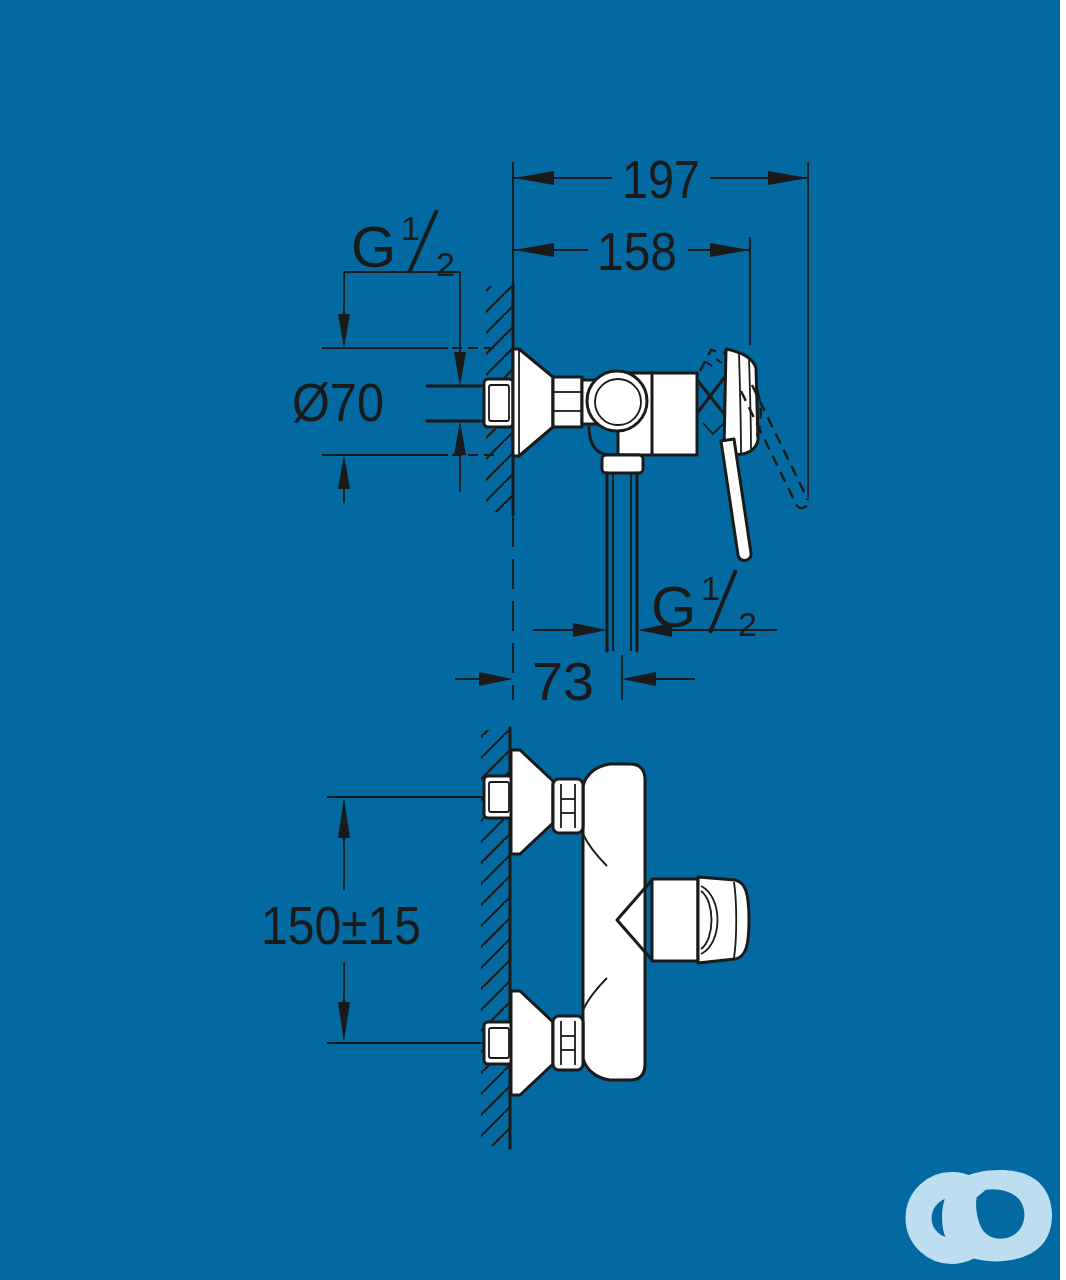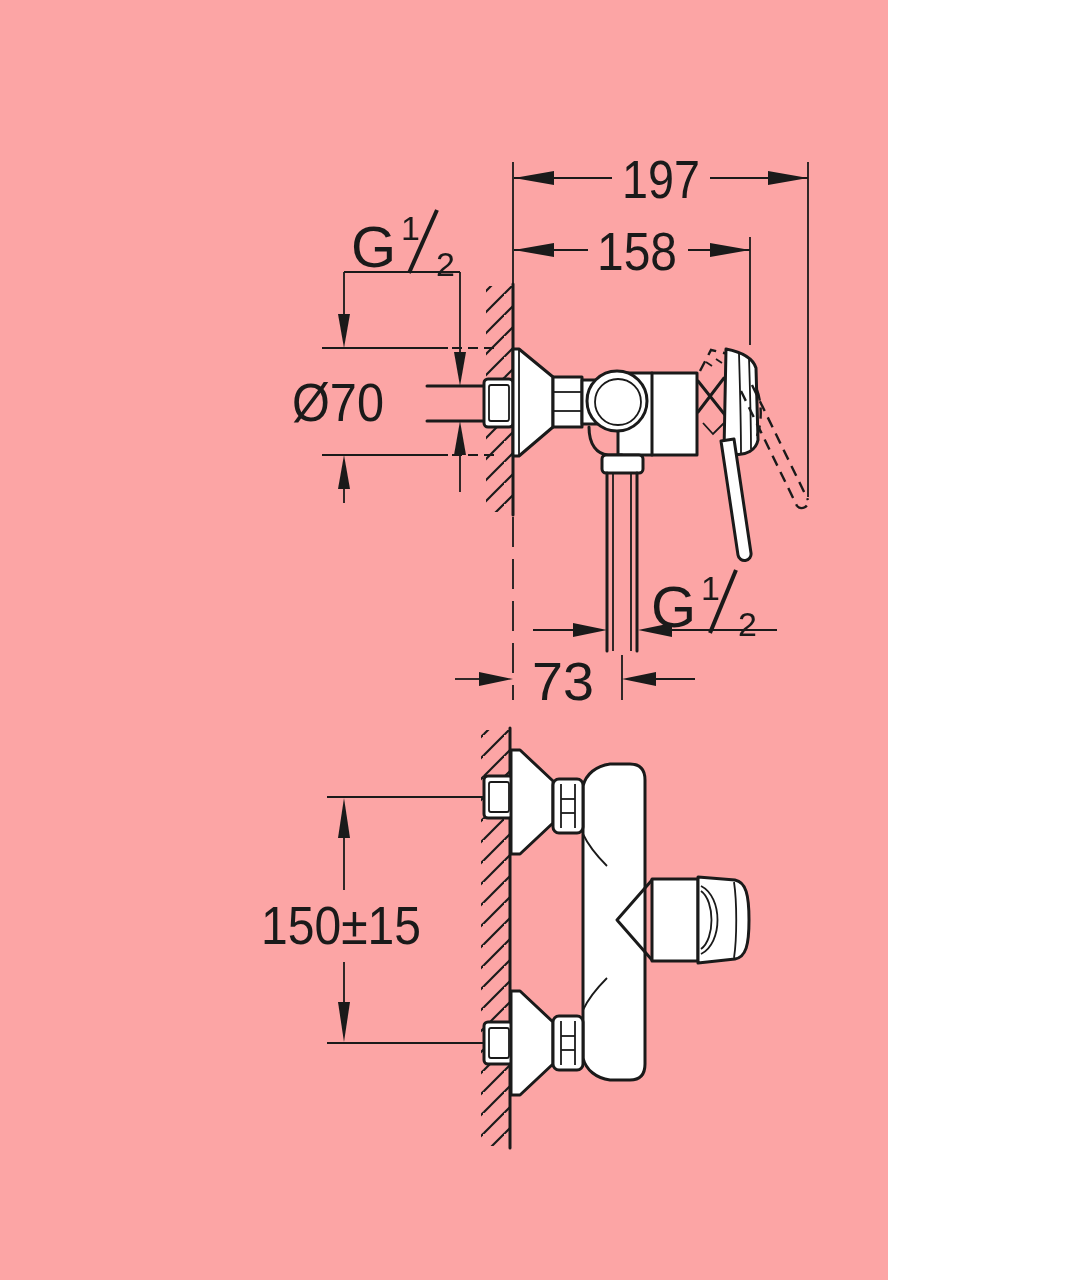--- a/index.html
+++ b/index.html
@@ -1,16 +1,16 @@
 <!DOCTYPE html>
 <html><head>
 <meta charset="utf-8">
 <style>
   html,body{margin:0;padding:0;background:#ffffff;}
-  .stage{width:888px;height:1280px;position:relative;background:#fca5a5;overflow:hidden;}
+  .stage{width:1060px;height:1280px;position:relative;background:#0369a1;overflow:hidden;}
   svg{display:block;}
   text{font-family:"Liberation Sans","DejaVu Sans",sans-serif;fill:#1a1a1a;}
   .dimtxt{font-size:54px;}
   .gtxt{font-size:58px;}
   .fractxt{font-size:34px;}
   .part{stroke:#1a1a1a;stroke-width:3;fill:none;stroke-linejoin:round;stroke-linecap:round;}
   .partw{stroke:#1a1a1a;stroke-width:3;fill:#ffffff;stroke-linejoin:round;}
   .detail{stroke:#1a1a1a;stroke-width:1.8;fill:none;}
   .dim{stroke:#1a1a1a;stroke-width:1.8;fill:none;}
   .arr{fill:#1a1a1a;stroke:none;}

